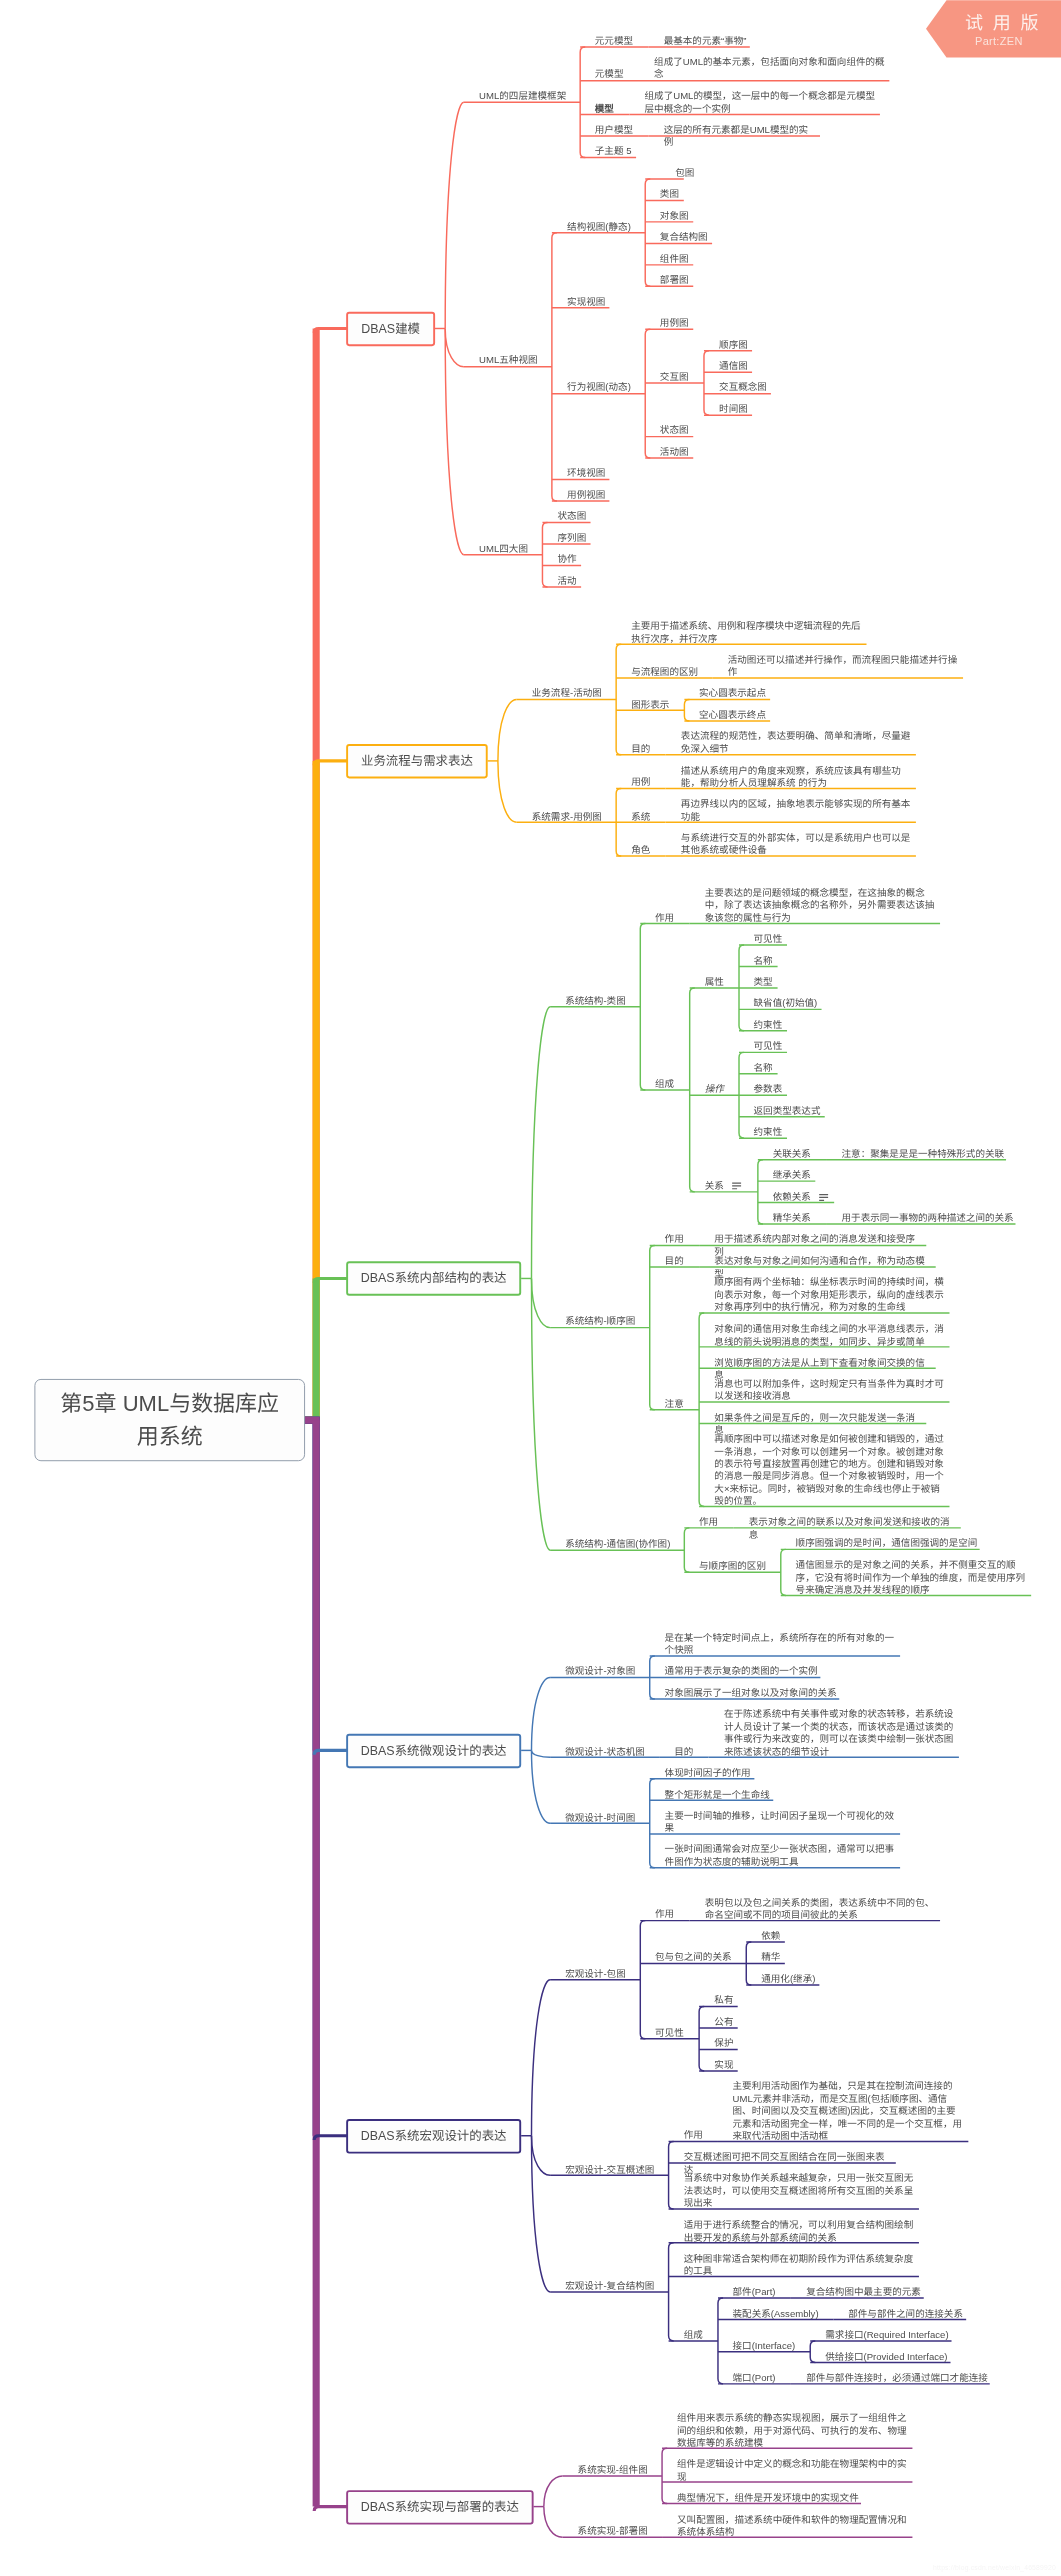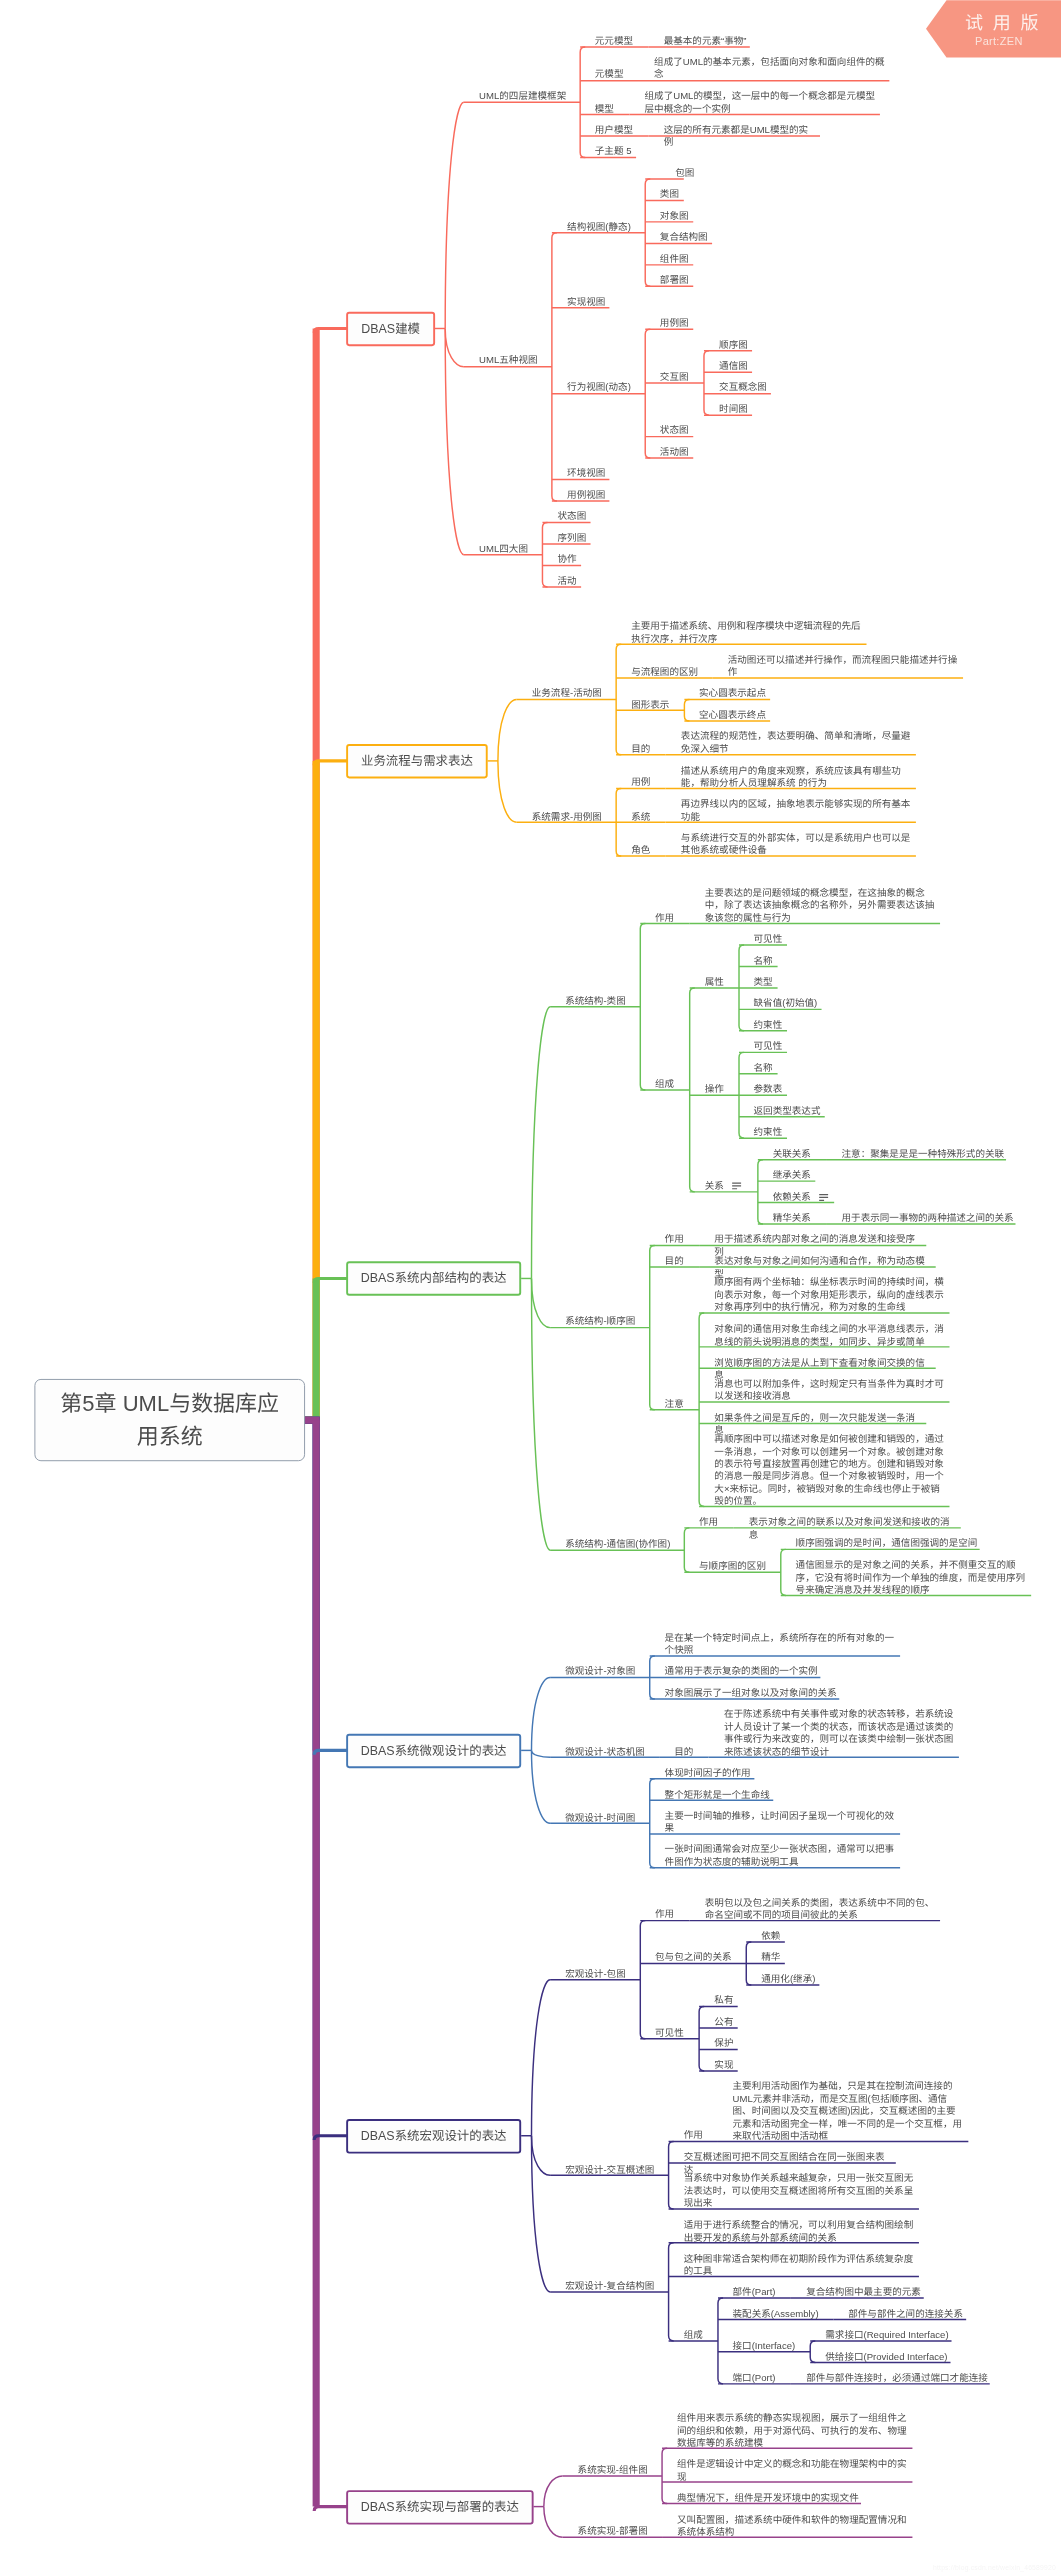--- a/index.html
+++ b/index.html
@@ -270,21 +270,21 @@
         <span>第5章 UML与数据库应用系统</span>
       </div>
       <div class="main-box" style="left: 362px; top: 326px; width: 93px; height: 36px; border-color: rgb(249, 106, 92);">
         <span>DBAS建模</span>
       </div>
       <div class="node" style="left: 501px; top: 94px; width: 92px;">UML的四层建模框架</div>
       <div class="node" style="left: 622px; top: 36px; width: 42px;">元元模型</div>
       <div class="node" style="left: 694px; top: 36px; width: 87px;">最基本的元素“事物”</div>
       <div class="node" style="left: 622px; top: 71px; width: 32px;">元模型</div>
       <div class="node" style="left: 684px; top: 58px; width: 243px;">组成了UML的基本元素，包括面向对象和面向组件的概念</div>
-      <div class="node" style="left: 622px; top: 107px; width: 22px;">模型</div>
+      <div class="node" style="left: 622px; top: 107px; width: 22px; font-weight: bold;">模型</div>
       <div class="node" style="left: 674px; top: 94px; width: 243px;">组成了UML的模型，这一层中的每一个概念都是元模型层中概念的一个实例</div>
       <div class="node" style="left: 622px; top: 129px; width: 42px;">用户模型</div>
       <div class="node" style="left: 694px; top: 129px; width: 161px;">这层的所有元素都是UML模型的实例</div>
       <div class="node" style="left: 622px; top: 151px; width: 39px;">子主题 5</div>
       <div class="node" style="left: 501px; top: 370px; width: 62px;">UML五种视图</div>
       <div class="node" style="left: 593px; top: 230px; width: 68px;">结构视图(静态)</div>
       <div class="node" style="left: 690px; top: 174px; width: 22px; margin-left: 16px;">包图</div>
       <div class="node" style="left: 690px; top: 196px; width: 22px;">类图</div>
       <div class="node" style="left: 690px; top: 219px; width: 32px;">对象图</div>
       <div class="node" style="left: 690px; top: 241px; width: 52px;">复合结构图</div>
@@ -332,21 +332,21 @@
       <div class="node" style="left: 591px; top: 1040px; width: 64px;">系统结构-类图</div>
       <div class="node" style="left: 685px; top: 953px; width: 22px;">作用</div>
       <div class="node" style="left: 737px; top: 927px; width: 243px;">主要表达的是问题领域的概念模型，在这抽象的概念中，除了表达该抽象概念的名称外，另外需要表达该抽象该您的属性与行为</div>
       <div class="node" style="left: 685px; top: 1127px; width: 22px;">组成</div>
       <div class="node" style="left: 737px; top: 1020px; width: 22px;">属性</div>
       <div class="node" style="left: 788px; top: 975px; width: 32px;">可见性</div>
       <div class="node" style="left: 788px; top: 998px; width: 22px;">名称</div>
       <div class="node" style="left: 788px; top: 1020px; width: 22px; font-family: Liberation Serif, serif;">类型</div>
       <div class="node" style="left: 788px; top: 1042px; width: 68px;">缺省值(初始值)</div>
       <div class="node" style="left: 788px; top: 1065px; width: 32px;">约束性</div>
-      <div class="node" style="left: 737px; top: 1132px; width: 22px;">操作</div>
+      <div class="node" style="left: 737px; top: 1132px; width: 22px; font-style: italic;">操作</div>
       <div class="node" style="left: 788px; top: 1087px; width: 32px;">可见性</div>
       <div class="node" style="left: 788px; top: 1110px; width: 22px;">名称</div>
       <div class="node" style="left: 788px; top: 1132px; width: 32px;">参数表</div>
       <div class="node" style="left: 788px; top: 1155px; width: 71px;">返回类型表达式</div>
       <div class="node" style="left: 788px; top: 1177px; width: 32px;">约束性</div>
       <div class="node" style="left: 737px; top: 1233px; width: 22px;">关系</div>
       <svg width="10.6" height="8.3" viewBox="0 0 14 11" style="position: absolute; left: 765px; top: 1236px;">
         <g stroke="#5d5d5d" stroke-width="1.7" stroke-linecap="butt">
           <line x1="0.8" y1="1.5" x2="13.2" y2="1.5"></line>
           <line x1="0.8" y1="5.5" x2="13.2" y2="5.5"></line>

